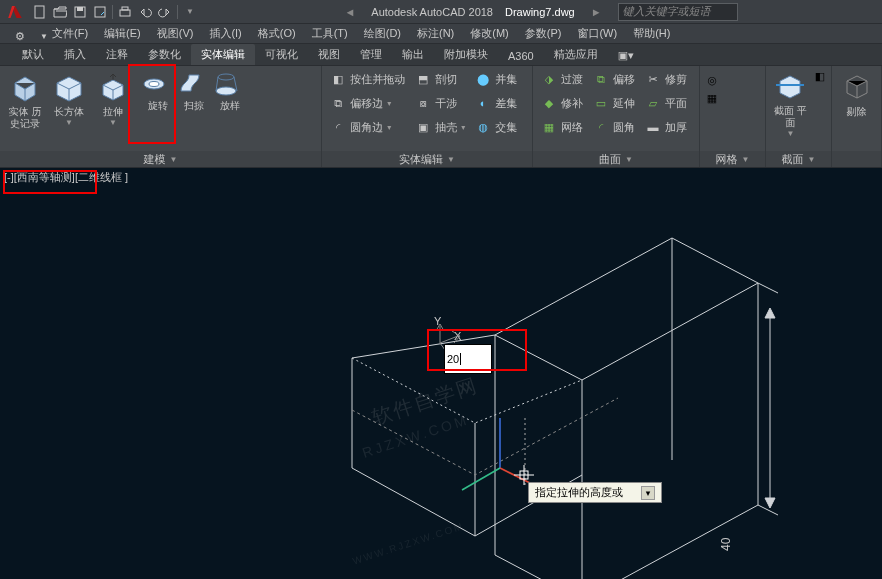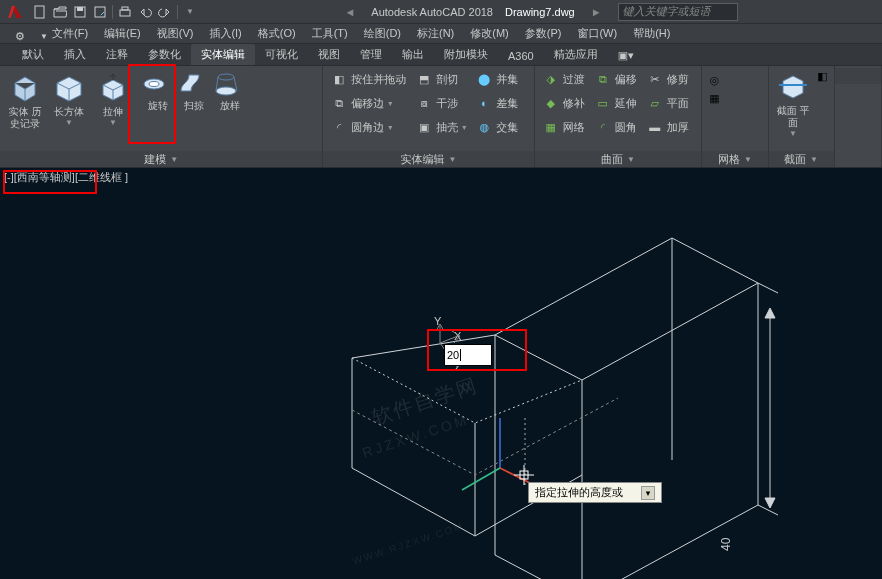--- a/index.html
+++ b/index.html
@@ -43,21 +43,21 @@
 
 .red-box{position:absolute;border:2px solid #e00;pointer-events:none;z-index:50}
 
 
 .canvas{position:absolute;left:0;top:168px;right:0;bottom:0;background:#06141f}
 .viewport-label{position:absolute;left:4px;top:2px;color:#c8c8c8;font-size:11px}
 .viewport-label span{cursor:pointer}
 
 svg.draw{position:absolute;left:0;top:0;width:100%;height:100%}
 
-.dyn-input{position:absolute;left:444px;top:344px;width:48px;height:22px;background:#fff;border:1px solid #000;font-size:12px;padding:0 2px;display:flex;align-items:center;color:#000}
+.dyn-input{position:absolute;left:444px;top:344px;width:48px;height:30px;background:#fff;border:1px solid #000;font-size:12px;padding:0 2px;display:flex;align-items:center;color:#000}
 .tooltip{position:absolute;left:528px;top:482px;background:#f4f4e8;border:1px solid #888;padding:2px 6px;color:#000;font-size:11px;display:flex;align-items:center;gap:18px}
 .tt-icon{width:14px;height:14px;background:#d8d8c8;border:1px solid #999;display:flex;align-items:center;justify-content:center;font-size:9px}
 
 .dim40{position:absolute;left:719px;top:383px;color:#c8c8c8;font-size:12px;transform:rotate(-90deg);transform-origin:left top}
 
 .watermark{position:absolute;left:370px;top:220px;color:rgba(180,180,180,.15);font-size:20px;transform:rotate(-18deg);pointer-events:none;letter-spacing:2px}
 .watermark2{position:absolute;left:360px;top:260px;color:rgba(180,180,180,.12);font-size:14px;transform:rotate(-18deg);pointer-events:none;letter-spacing:3px}
 .watermark3{position:absolute;left:350px;top:370px;color:rgba(180,180,180,.10);font-size:10px;transform:rotate(-18deg);pointer-events:none;letter-spacing:2px}
 </style>
 </head>
@@ -361,20 +361,31 @@
       </div>
       <span class="row-icon">◧</span>
     </div>
     <div class="panel-title">
         <span>截面</span>
         <span class="dd">▼</span>
       </div>
   </div>
 
   <div class="panel" style="width:50px">
+    <div class="panel-body">
+      <div class="big-btn" style="width:42px">
+        <div class="big-icon">
+            <svg width="32" height="32">
+              <path d="M6 10l10-5 10 5v12l-10 5-10-5z" fill="none" stroke="#888"></path>
+              <path d="M6 10l10 5 10-5M16 15v12" stroke="#888"></path>
+            </svg>
+          </div>
+        <div class="big-label">剔除</div>
+      </div>
+    </div>
     <div class="panel-title"></div>
   </div>
 
 </div>
 
 <div class="red-box" style="left:128px;top:64px;width:48px;height:80px"></div>
 <div class="red-box" style="left:3px;top:170px;width:94px;height:24px"></div>
 <div class="red-box" style="left:427px;top:329px;width:100px;height:42px"></div>
 
 <div class="canvas">

